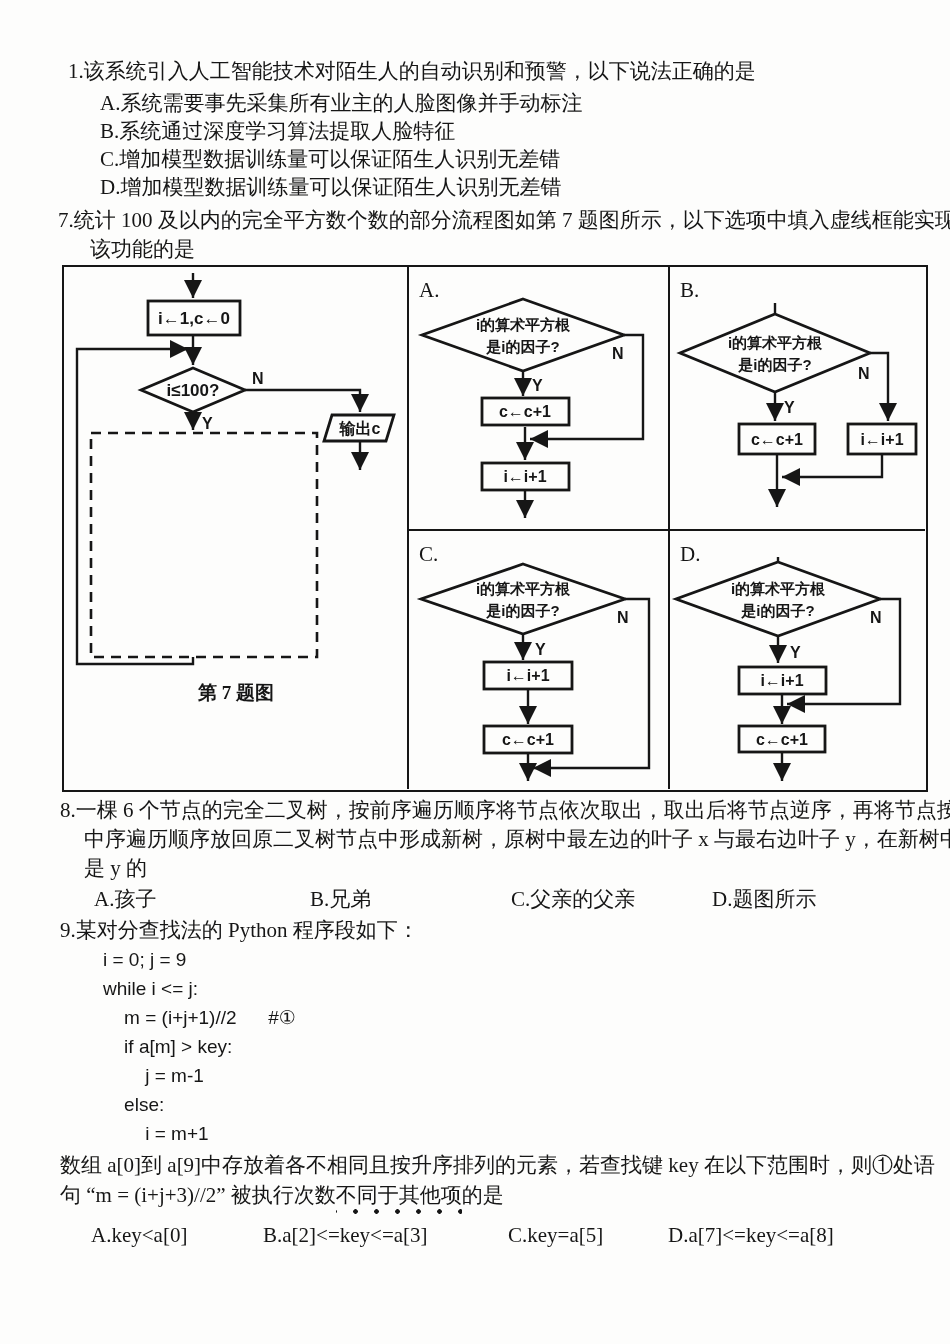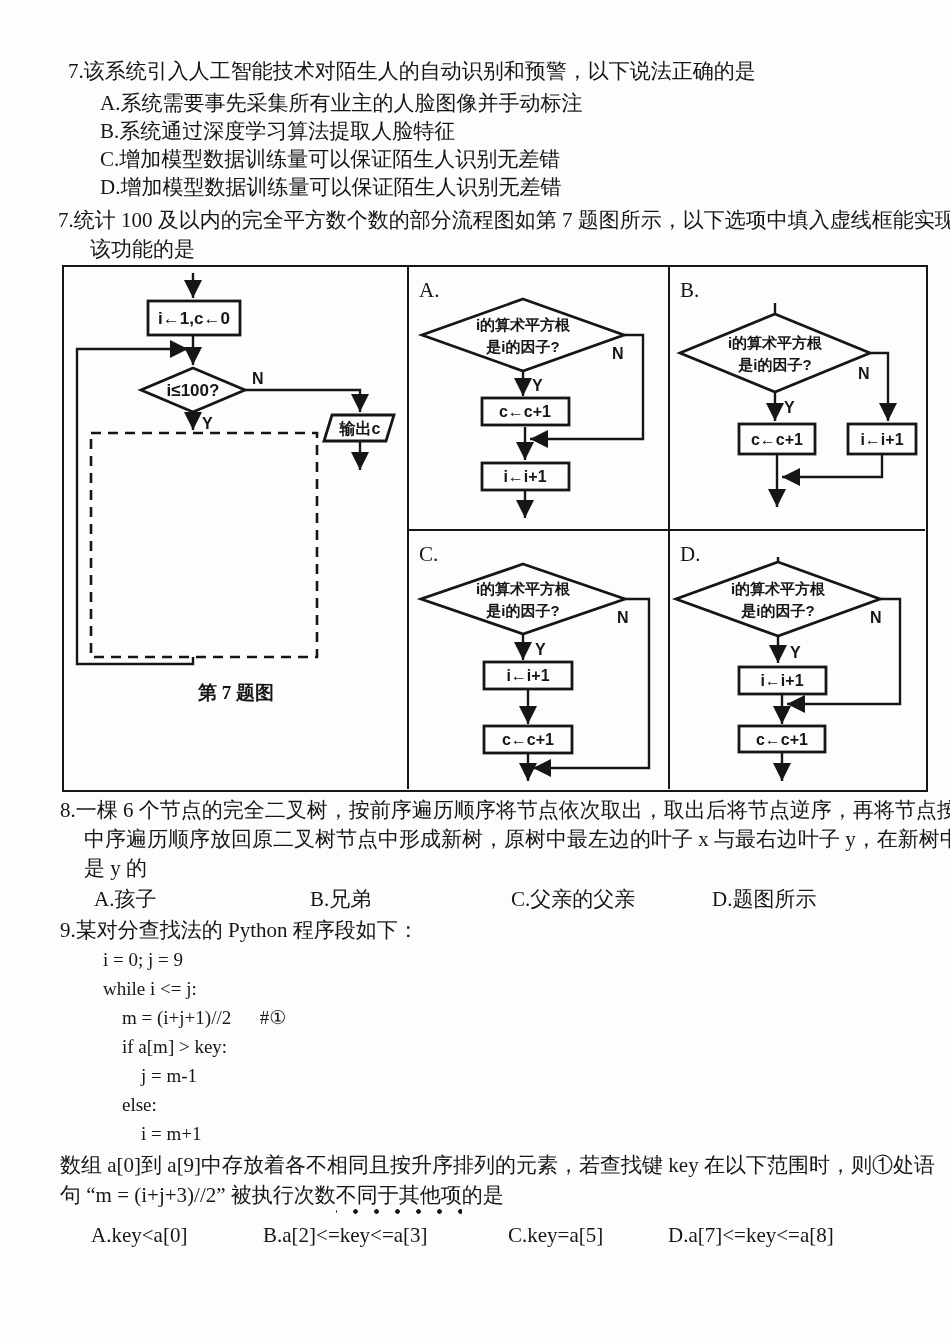--- a/index.html
+++ b/index.html
@@ -2,21 +2,21 @@
 <html><head>
 <meta charset="utf-8">
 <style>
   html,body{margin:0;padding:0;background:#e8e8e8;}
   #page{
     position:relative;width:950px;height:1344px;background:#fdfdfc;
     font-family:"Liberation Serif","DejaVu Serif",serif;color:#161616;
     overflow:hidden;margin:0 auto;
   }
   .t{position:absolute;font-size:21px;line-height:26px;white-space:pre;}
-  .code{font-family:Liberation Serif, serif;font-size:19px;}
+  .code{font-family:Liberation Sans, sans-serif;font-size:19px;}
   .em-dots{
     padding-bottom:8px;
     background-image:radial-gradient(circle,#161616 2px,rgba(0,0,0,0) 2.6px);
     background-size:21px 7px;background-repeat:repeat-x;background-position:9px 100%;text-align:right;
   }
   #figtable{position:absolute;left:62px;top:265px;width:866px;height:527px;
     border:2.5px solid #161616;box-sizing:border-box;}
   .vline,.hline{position:absolute;background:#161616;}
   .cell{position:absolute;}
   svg{display:block;}
@@ -25,21 +25,21 @@
   .fc-yn{font-family:"Liberation Sans","DejaVu Sans",sans-serif;font-weight:700;fill:#161616;font-size:16px;}
   .shape{fill:none;stroke:#161616;stroke-width:2.8;}
   .line{fill:none;stroke:#161616;stroke-width:2.4;}
   .caption{font-family:"Liberation Serif","DejaVu Serif",serif;font-weight:700;font-size:19px;fill:#161616;text-anchor:middle;}
 </style>
 </head>
 <body>
 
 <div id="page">
 
-  <div class="t" style="left:68px;top:58px">7.该系统引入人工智能技术对陌生人的自动识别和预警，以下说法正确的是</div>
+  <div class="t" style="left:68px;top:58px">1.该系统引入人工智能技术对陌生人的自动识别和预警，以下说法正确的是</div>
   <div class="t" style="left:100px;top:90px">A.系统需要事先采集所有业主的人脸图像并手动标注</div>
   <div class="t" style="left:100px;top:118px">B.系统通过深度学习算法提取人脸特征</div>
   <div class="t" style="left:100px;top:146px">C.增加模型数据训练量可以保证陌生人识别无差错</div>
   <div class="t" style="left:100px;top:174px">D.增加模型数据训练量可以保证陌生人识别无差错</div>
 
   <div class="t" style="left:58px;top:207px">7.统计 100 及以内的完全平方数个数的部分流程图如第 7 题图所示，以下选项中填入虚线框能实现</div>
   <div class="t" style="left:90px;top:236px">该功能的是</div>
 
   <div id="figtable">
     <div class="vline" style="left:343px;top:0;width:2px;height:522px"></div>

